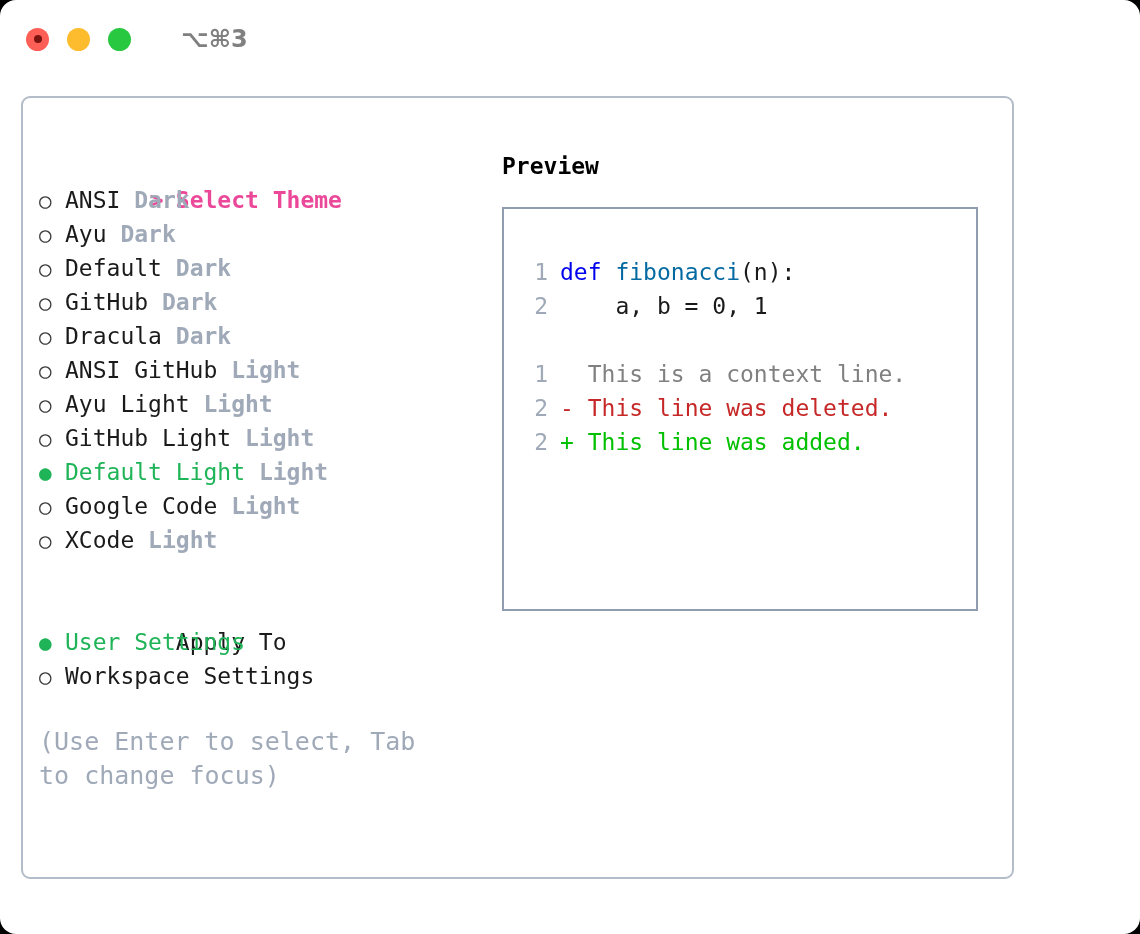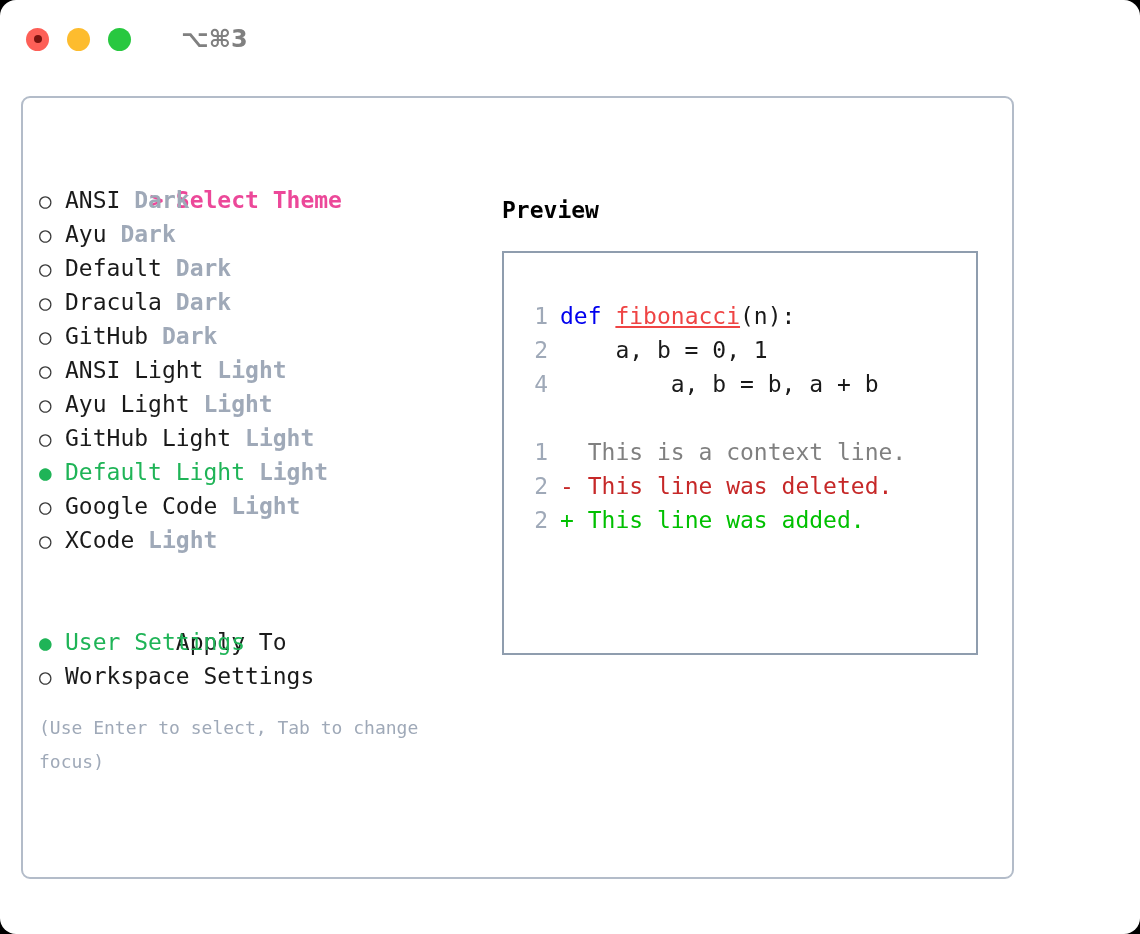--- a/index.html
+++ b/index.html
@@ -117,41 +117,40 @@
   .name { color: #1a1a1a; }
   .name.sel { color: #1fb457; }
   .kind { color: #9fa9b8; font-weight: bold; }
   .section-head {
     color: #1a1a1a;
     font-size: 23px;
   }
   .spacer { height: 34px; }
 
   .hint {
-    margin-top: 18px;
-    font-size: 18px;
+    margin-top: 32px;
+    font-size: 25px;
     line-height: 34px;
     color: #9fa9b8;
     width: 410px;
     white-space: pre-wrap;
   }
 
   
   .right-col {
     position: absolute;
     left: 479px;
     top: 51px;
     width: 490px;
   }
   .preview-title {
     font-size: 23px;
     font-weight: bold;
     color: #000000;
     line-height: 34px;
-    margin-top: 44px;
   }
   .preview-box {
     margin-top: 24px;
     width: 476px;
     height: 404px;
     border: 2px solid #8f9dae;
     box-sizing: border-box;
     background: #ffffff;
     padding: 46px 0 0 14px;
   }
@@ -162,21 +161,21 @@
     white-space: pre;
   }
   .ln {
     display: inline-block;
     width: 30px;
     text-align: right;
     color: #9fa9b8;
     margin-right: 12px;
   }
   .kw   { color: #0000ee; }
-  .fn   { color: #ef4444; text-decoration: underline; }
+  .fn   { color: #0369a1; }
   .pl   { color: #1a1a1a; }
   .ctx  { color: #808080; text-align: right; }
   .del  { color: #c62828; }
   .add  { color: #00c000; }
   .gap  { height: 34px; }
 </style>
 </head>
 <body>
 
 <div class="page">
@@ -193,23 +192,23 @@
   <div class="card">
 
     <div class="left-col">
       <div class="row header-row">
         <span class="chev">&gt;</span><span>Select Theme</span>
       </div>
       <div id="theme-list">
           <div class="row"><span class="bullet">○</span><span class="name">ANSI</span> <span class="kind">Dark</span></div>
           <div class="row"><span class="bullet">○</span><span class="name">Ayu</span> <span class="kind">Dark</span></div>
           <div class="row"><span class="bullet">○</span><span class="name">Default</span> <span class="kind">Dark</span></div>
+          <div class="row"><span class="bullet">○</span><span class="name">GitHub</span> <span class="kind">Dark</span></div>
           <div class="row"><span class="bullet">○</span><span class="name">Dracula</span> <span class="kind">Dark</span></div>
-          <div class="row"><span class="bullet">○</span><span class="name">GitHub</span> <span class="kind">Dark</span></div>
-          <div class="row"><span class="bullet">○</span><span class="name">ANSI Light</span> <span class="kind">Light</span></div>
+          <div class="row"><span class="bullet">○</span><span class="name">ANSI GitHub</span> <span class="kind">Light</span></div>
           <div class="row"><span class="bullet">○</span><span class="name">Ayu Light</span> <span class="kind">Light</span></div>
           <div class="row"><span class="bullet">○</span><span class="name">GitHub Light</span> <span class="kind">Light</span></div>
           <div class="row"><span class="bullet filled">●</span><span class="name sel">Default Light</span> <span class="kind">Light</span></div>
           <div class="row"><span class="bullet">○</span><span class="name">Google Code</span> <span class="kind">Light</span></div>
           <div class="row"><span class="bullet">○</span><span class="name">XCode</span> <span class="kind">Light</span></div>
         </div>
 
       <div class="spacer"></div>
 
       <div class="row section-head">
@@ -222,21 +221,20 @@
 
       <div class="hint">(Use Enter to select, Tab to change focus)</div>
     </div>
 
     <div class="right-col">
       <div class="preview-title">Preview</div>
       <div class="preview-box">
         <div id="code-block">
             <div class="code-line"><span class="ln">1</span><span class="kw">def </span><span class="fn">fibonacci</span><span class="pl">(n):</span></div>
             <div class="code-line"><span class="ln">2</span><span class="pl">    a, b = 0, 1</span></div>
-            <div class="code-line"><span class="ln">4</span><span class="pl">        a, b = b, a + b</span></div>
           </div>
         <div class="gap"></div>
         <div id="diff-block">
             <div class="code-line"><span class="ln">1</span><span class="ctx">  </span><span class="ctx">This is a context line.</span></div>
             <div class="code-line"><span class="ln">2</span><span class="del">- </span><span class="del">This line was deleted.</span></div>
             <div class="code-line"><span class="ln">2</span><span class="add">+ </span><span class="add">This line was added.</span></div>
           </div>
       </div>
     </div>
 

